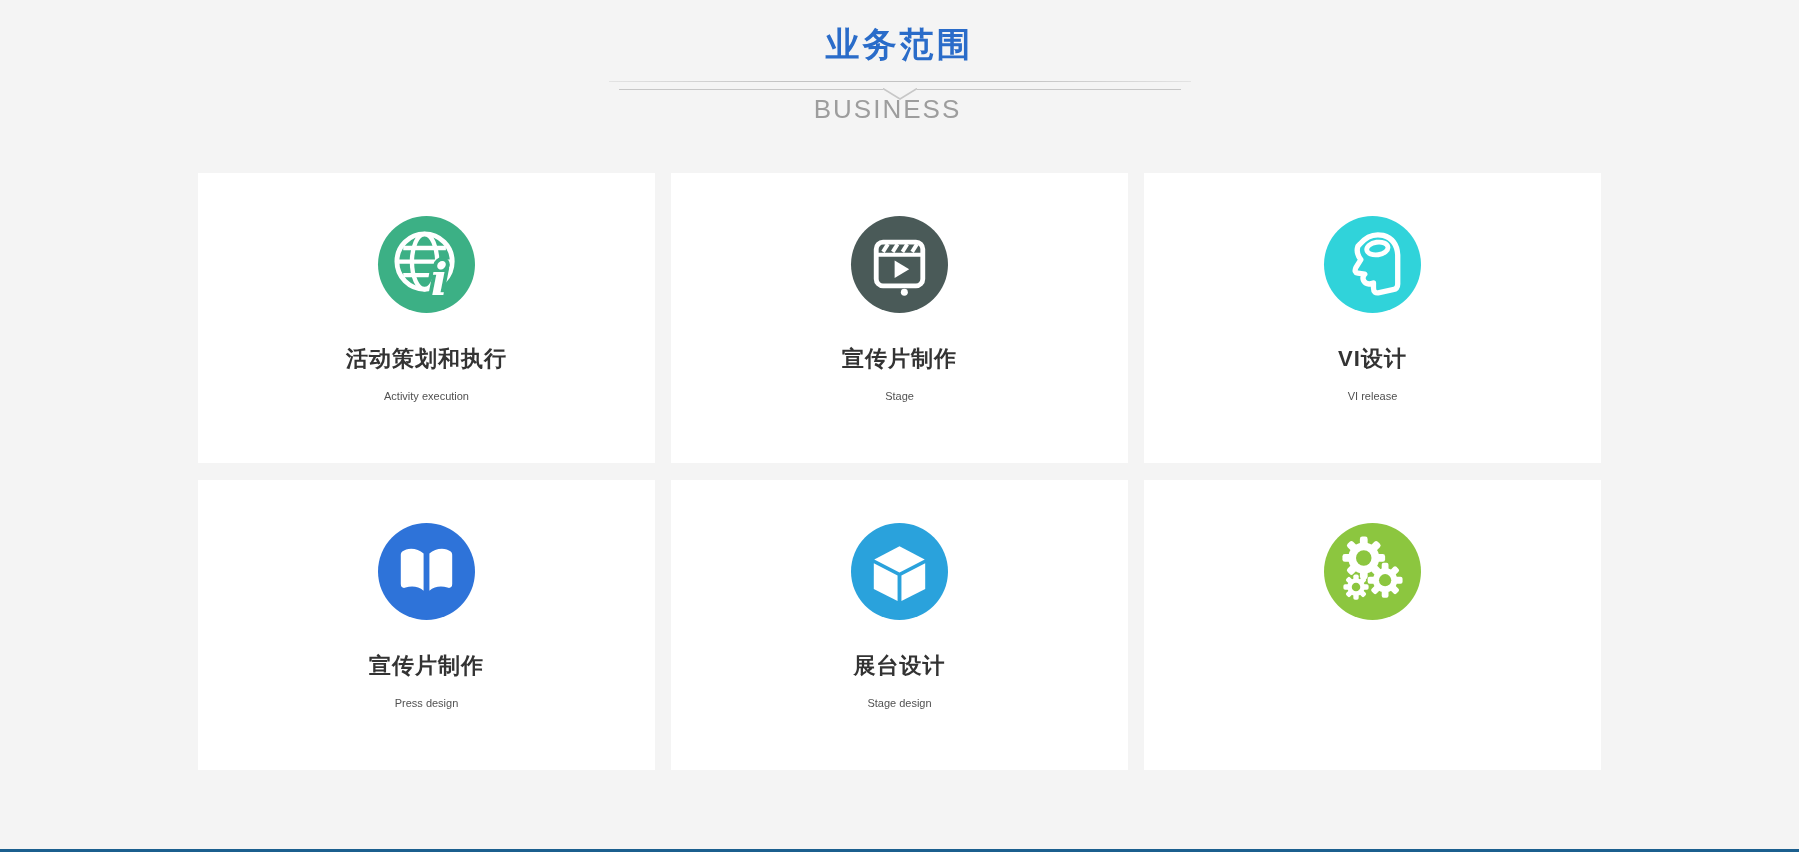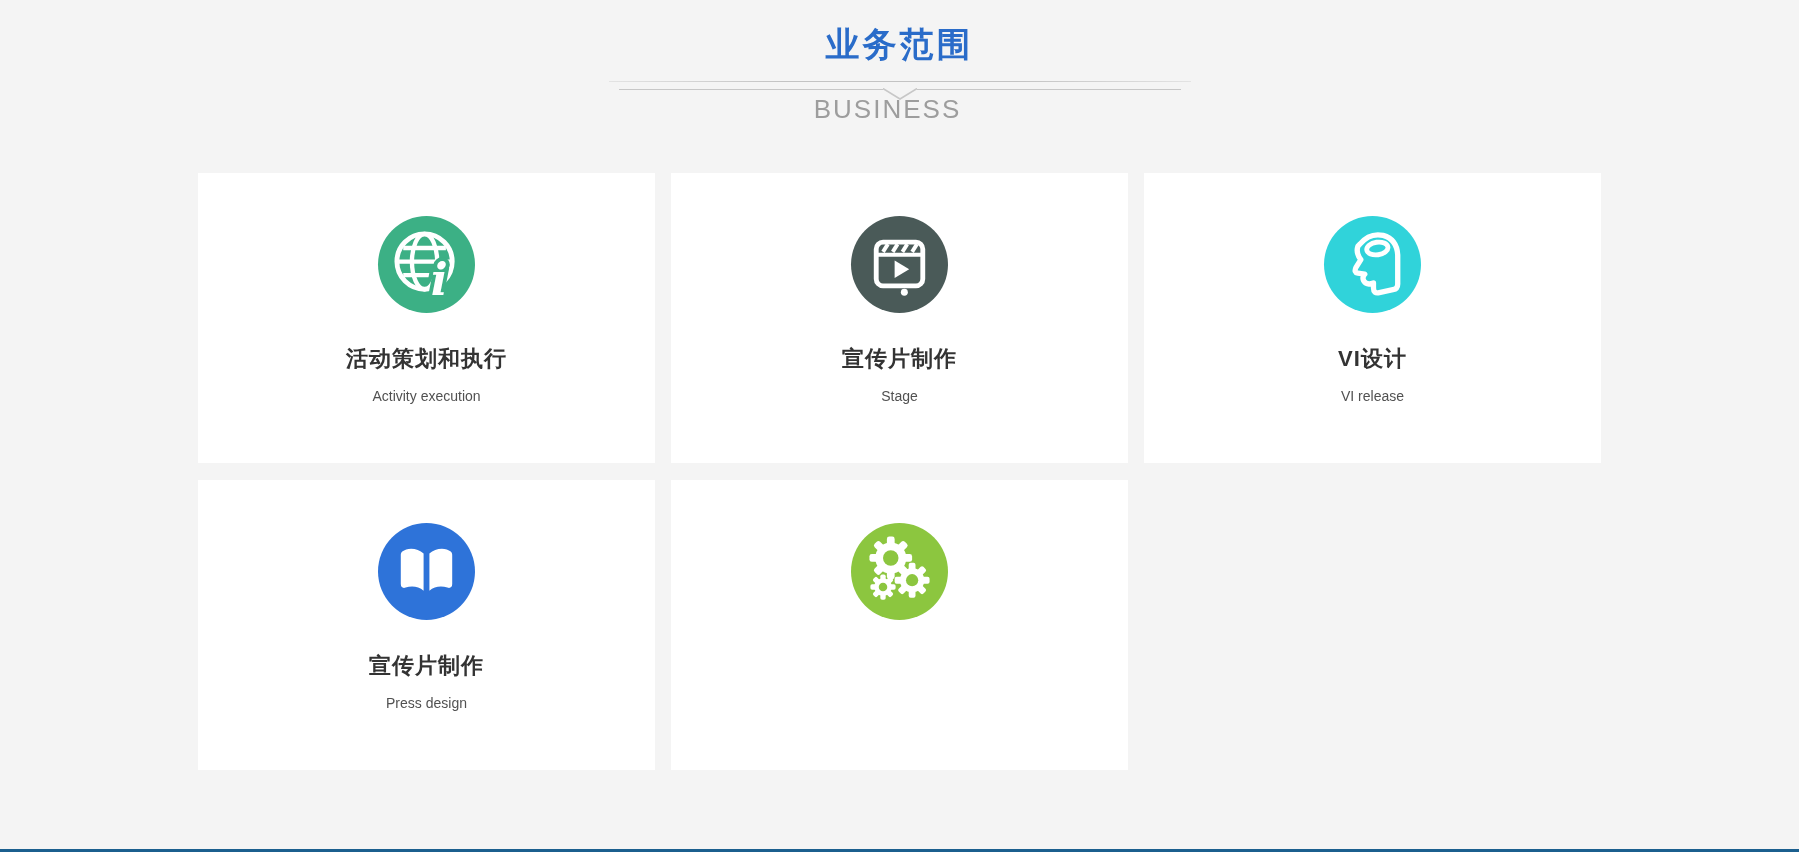--- a/index.html
+++ b/index.html
@@ -49,21 +49,21 @@
   .icon-circle {
     width: 97px; height: 97px; border-radius: 50%;
     margin: 43px auto 0; position: relative;
   }
   .icon-circle svg { width: 97px; height: 97px; display: block; }
   .card-title {
     margin-top: 33px; font-size: 22px; line-height: 26px;
     font-weight: bold; color: #333333; letter-spacing: 1px;
   }
   .card-subtitle {
-    margin-top: 15px; font-size: 14px; line-height: 18px;
+    margin-top: 15px; font-size: 11px; line-height: 18px;
     color: #515151;
   }
 
   
   .bottom-line { position: absolute; left: 0; bottom: 0; width: 100%; height: 3px; }
 </style>
 </head>
 <body>
 
 <div class="page">
@@ -137,20 +137,31 @@
           <path d="M47 31.5 C41 25.5 30 25 25 29.5 C23.5 30.8 23.5 32 23.5 34 L23.5 63
                    C23.5 66.5 26 67.6 28.5 66.6 C35 64.4 42 65.5 47 69.8 Z" fill="#fff"></path>
           <path d="M53 31.5 C59 25.5 70 25 75 29.5 C76.5 30.8 76.5 32 76.5 34 L76.5 63
                    C76.5 66.5 74 67.6 71.5 66.6 C65 64.4 58 65.5 53 69.8 Z" fill="#fff"></path>
         </svg>
       </div>
       <h3 class="card-title">宣传片制作</h3>
       <p class="card-subtitle">Press design</p>
     </div>
 
+    <div class="card">
+      <div class="icon-circle" style="background-color: rgb(42, 162, 220); color: rgb(42, 162, 220);">
+        <svg viewBox="0 0 100 100">
+          <polygon points="50,24 76,37.5 50,51 24,37.5" fill="#fff"></polygon>
+          <polygon points="23.5,41.5 48,54 48,80.5 23.5,68" fill="#fff"></polygon>
+          <polygon points="76.5,41.5 52,54 52,80.5 76.5,68" fill="#fff"></polygon>
+        </svg>
+      </div>
+      <h3 class="card-title">展台设计</h3>
+      <p class="card-subtitle">Stage design</p>
+    </div>
 
     <div class="card">
       <div class="icon-circle" style="background-color: rgb(140, 198, 63); color: rgb(140, 198, 63);">
         <svg viewBox="0 0 100 100">
           <g fill="#fff">
             <g>
               <rect x="37" y="14" width="8" height="44" rx="2.5"></rect>
               <rect x="37" y="14" width="8" height="44" rx="2.5" transform="rotate(45 41 36)"></rect>
               <rect x="37" y="14" width="8" height="44" rx="2.5" transform="rotate(90 41 36)"></rect>
               <rect x="37" y="14" width="8" height="44" rx="2.5" transform="rotate(135 41 36)"></rect>

